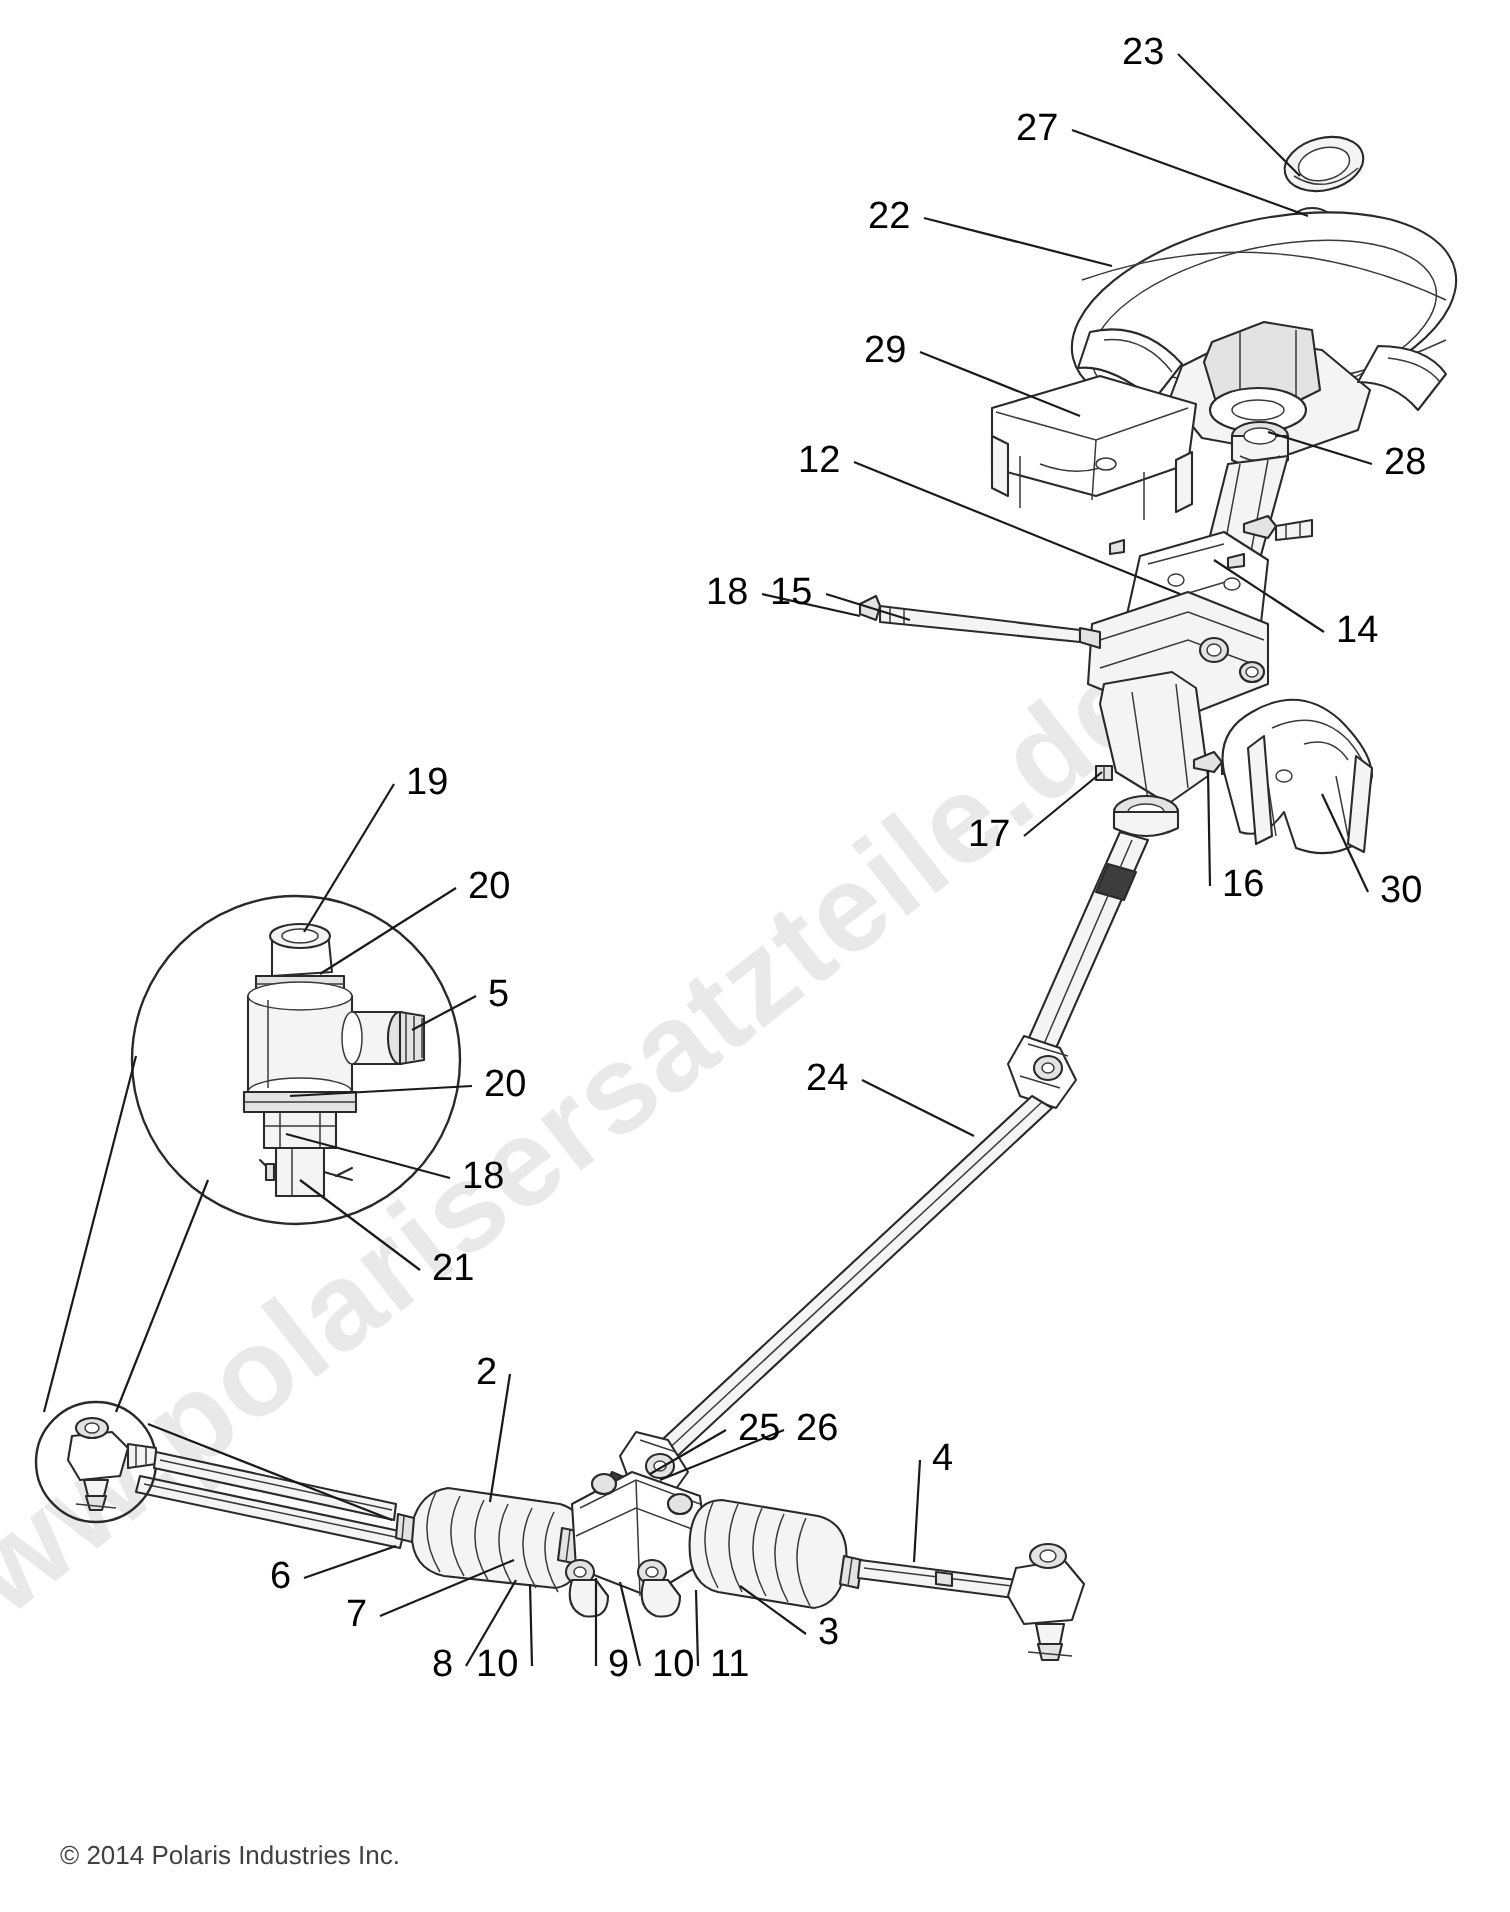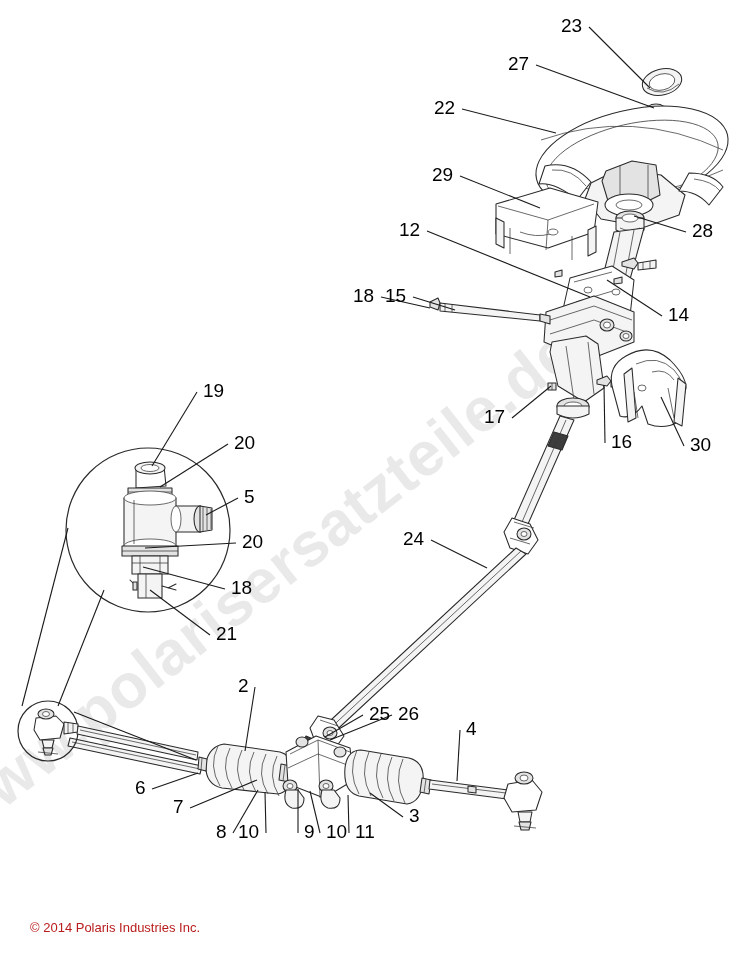--- a/index.html
+++ b/index.html
@@ -64,21 +64,21 @@
     stroke: #2a2a2a;
     stroke-width: 1.2;
     fill: none;
   }
   #copyright {
     position: absolute;
     left: 30px;
     top: 920px;
     font-family: "Liberation Sans", sans-serif;
     font-size: 13px;
-    color: #b91c1c;
+    color: #404040;
     white-space: nowrap;
   }
 </style>
 </head>
 <body>
 
 <div id="diagram-root">
 
   <svg id="diagram-svg" viewBox="0 0 755 956" xmlns="http://www.w3.org/2000/svg">
 

